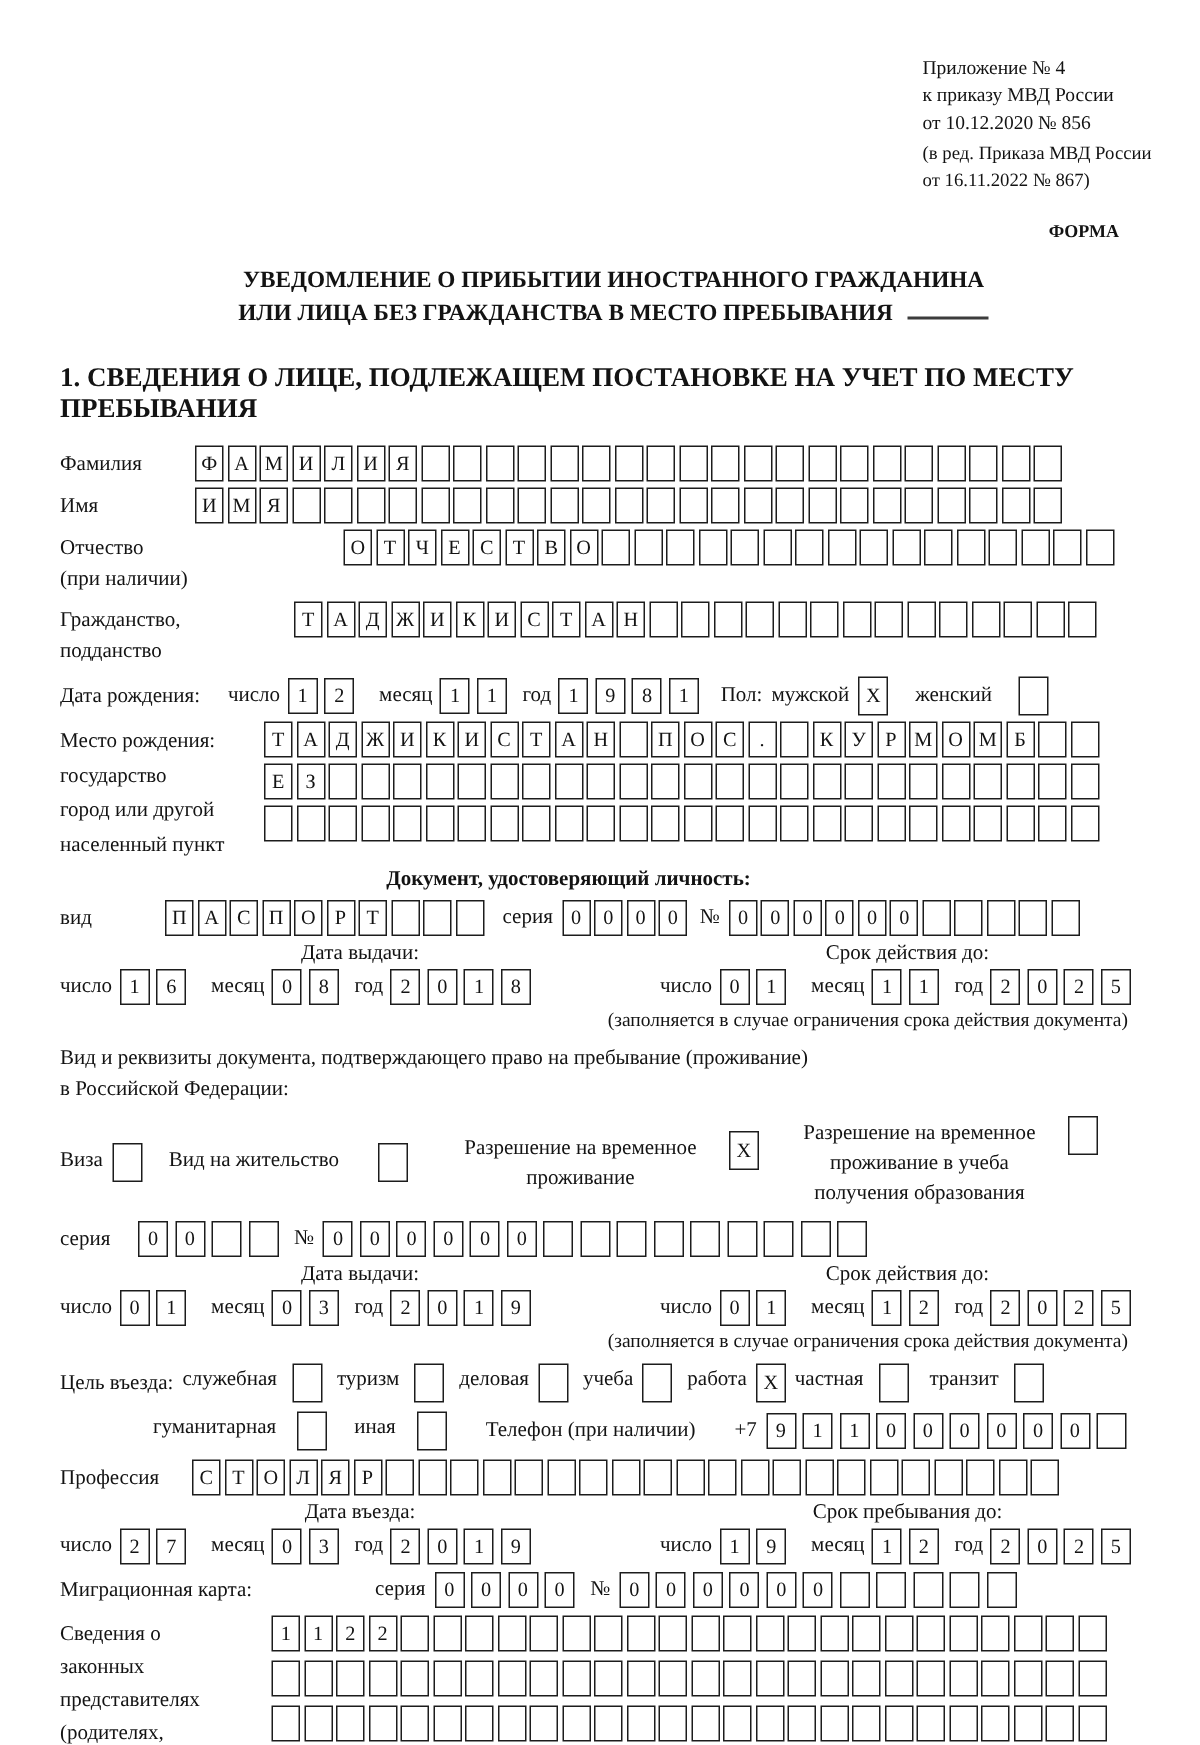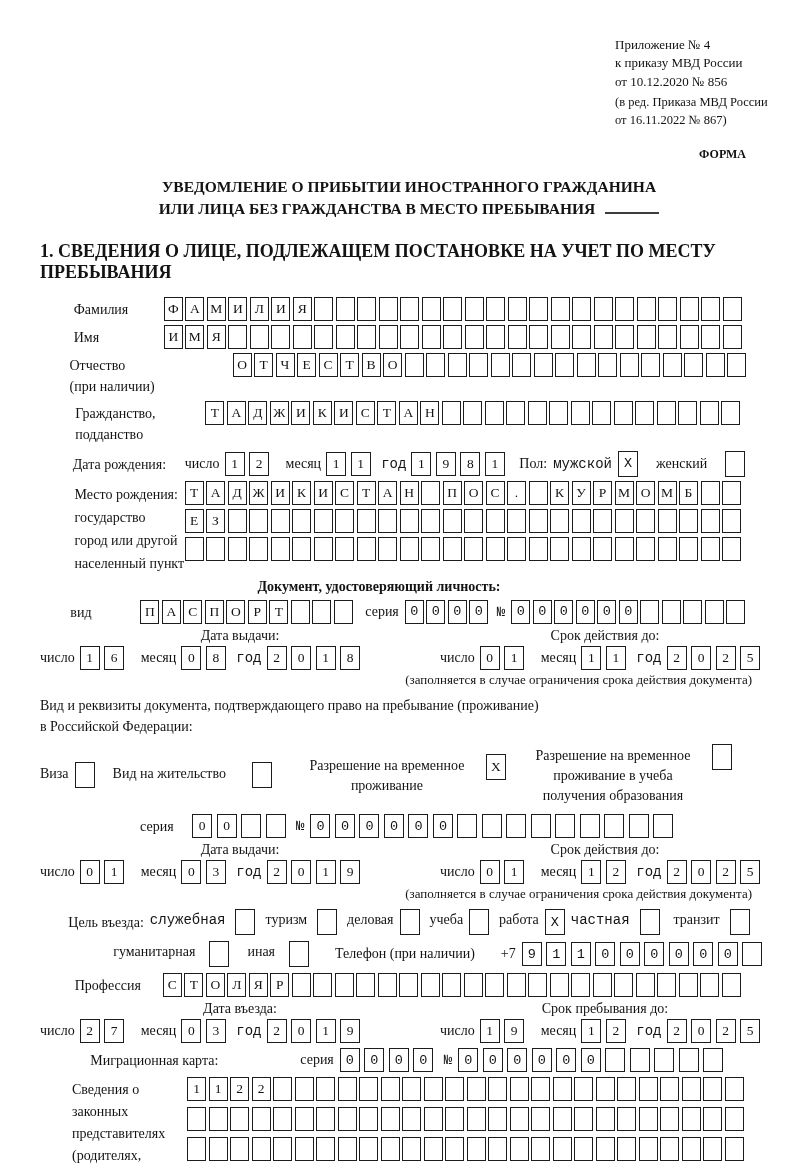--- a/index.html
+++ b/index.html
@@ -11,22 +11,22 @@
   .hdr{margin-left:575px;font-size:13px;line-height:1.42;}
   .hdr .sub{font-size:12.5px;margin-top:3px;line-height:1.38;}
   .forma{font-weight:bold;text-align:right;padding-right:32px;margin-top:18px;font-size:12px;}
 
   
   .title{text-align:center;font-weight:bold;font-size:15.5px;line-height:1.45;margin-top:14px;}
   .title-underline{display:inline-block;width:54px;border-bottom:2px solid #3c3c3c;margin-left:10px;}
   .sec-heading{font-weight:bold;font-size:18px;margin-top:20px;margin-bottom:14px;}
 
   
-  .frow{display:flex;align-items:center;margin-bottom:4px;justify-content:center;}
-  .frow.top{align-items:flex-start;}
+  .frow{display:flex;align-items:center;margin-bottom:4px;}
+  .frow.top{align-items:flex-start;gap:26px;}
   .lbl{flex:none;padding-top:2px;}
   .mlbl{flex:none;line-height:21px;padding-top:2px;}
   .cells{display:flex;flex:none;}
   .cell{flex:none;width:19px;height:24px;border:1.6px solid #1c1c1c;margin-right:2.5px;display:flex;align-items:center;justify-content:center;font-size:13.5px;background:#fff;}
   .sp .cell{margin-right:4.5px;width:20px;}
   .cb .cell{width:20px;height:26px;margin-right:0;}
   .stack .cells{margin-bottom:4px;}
 
   
   .dheads{display:flex;margin-top:2px;}
@@ -37,21 +37,21 @@
   .dgrp-l{width:400px;}
   .dlab{margin-right:5px;}
   .ml{margin-left:12px;}
   .note{font-size:13px;text-align:right;padding-right:26px;margin:1px 0 7px;}
 
   
   .optrow{display:flex;align-items:center;margin-top:6px;margin-bottom:8px;}
   .opt{display:flex;align-items:flex-start;}
   .olbl{padding-top:4px;}
   .oc{text-align:center;line-height:20px;padding-top:2px;}
-  .gap6{margin-left:6px;font-family:Liberation Mono, monospace;}.gap10{margin-left:10px;}.gap14{margin-left:14px;}.gap18{margin-left:18px;}.gap26{margin-left:26px;}
+  .gap6{margin-left:6px;}.gap10{margin-left:10px;}.gap14{margin-left:14px;}.gap18{margin-left:18px;}.gap26{margin-left:26px;}
   .purpose .olbl{padding-top:3px;}
   .intro{line-height:1.55;}
 </style>
 </head>
 <body>
 
 <div class="page">
 
   <div class="hdr">
     <div>Приложение № 4</div>

